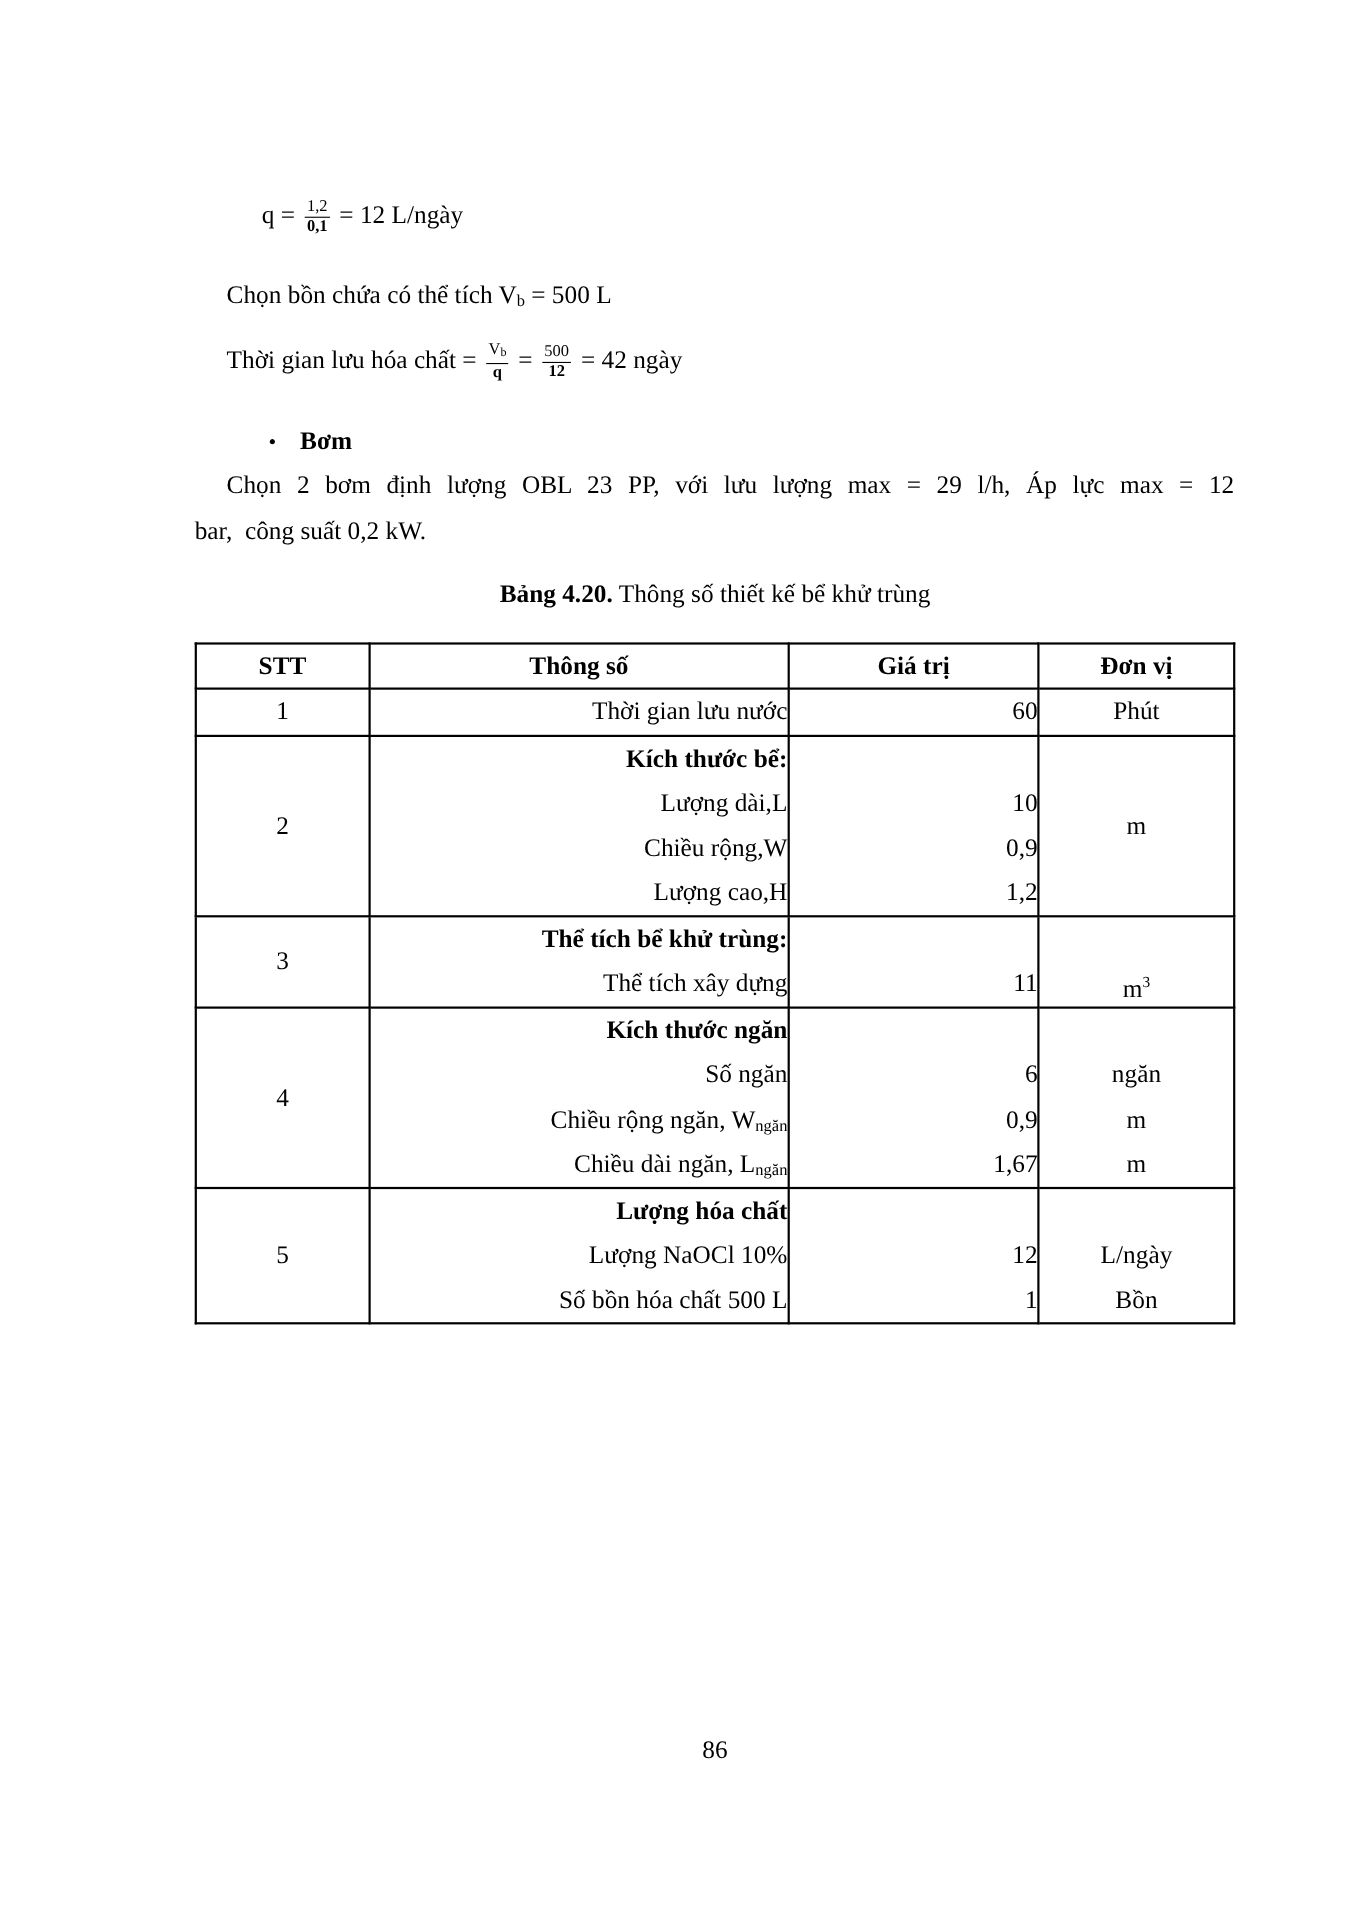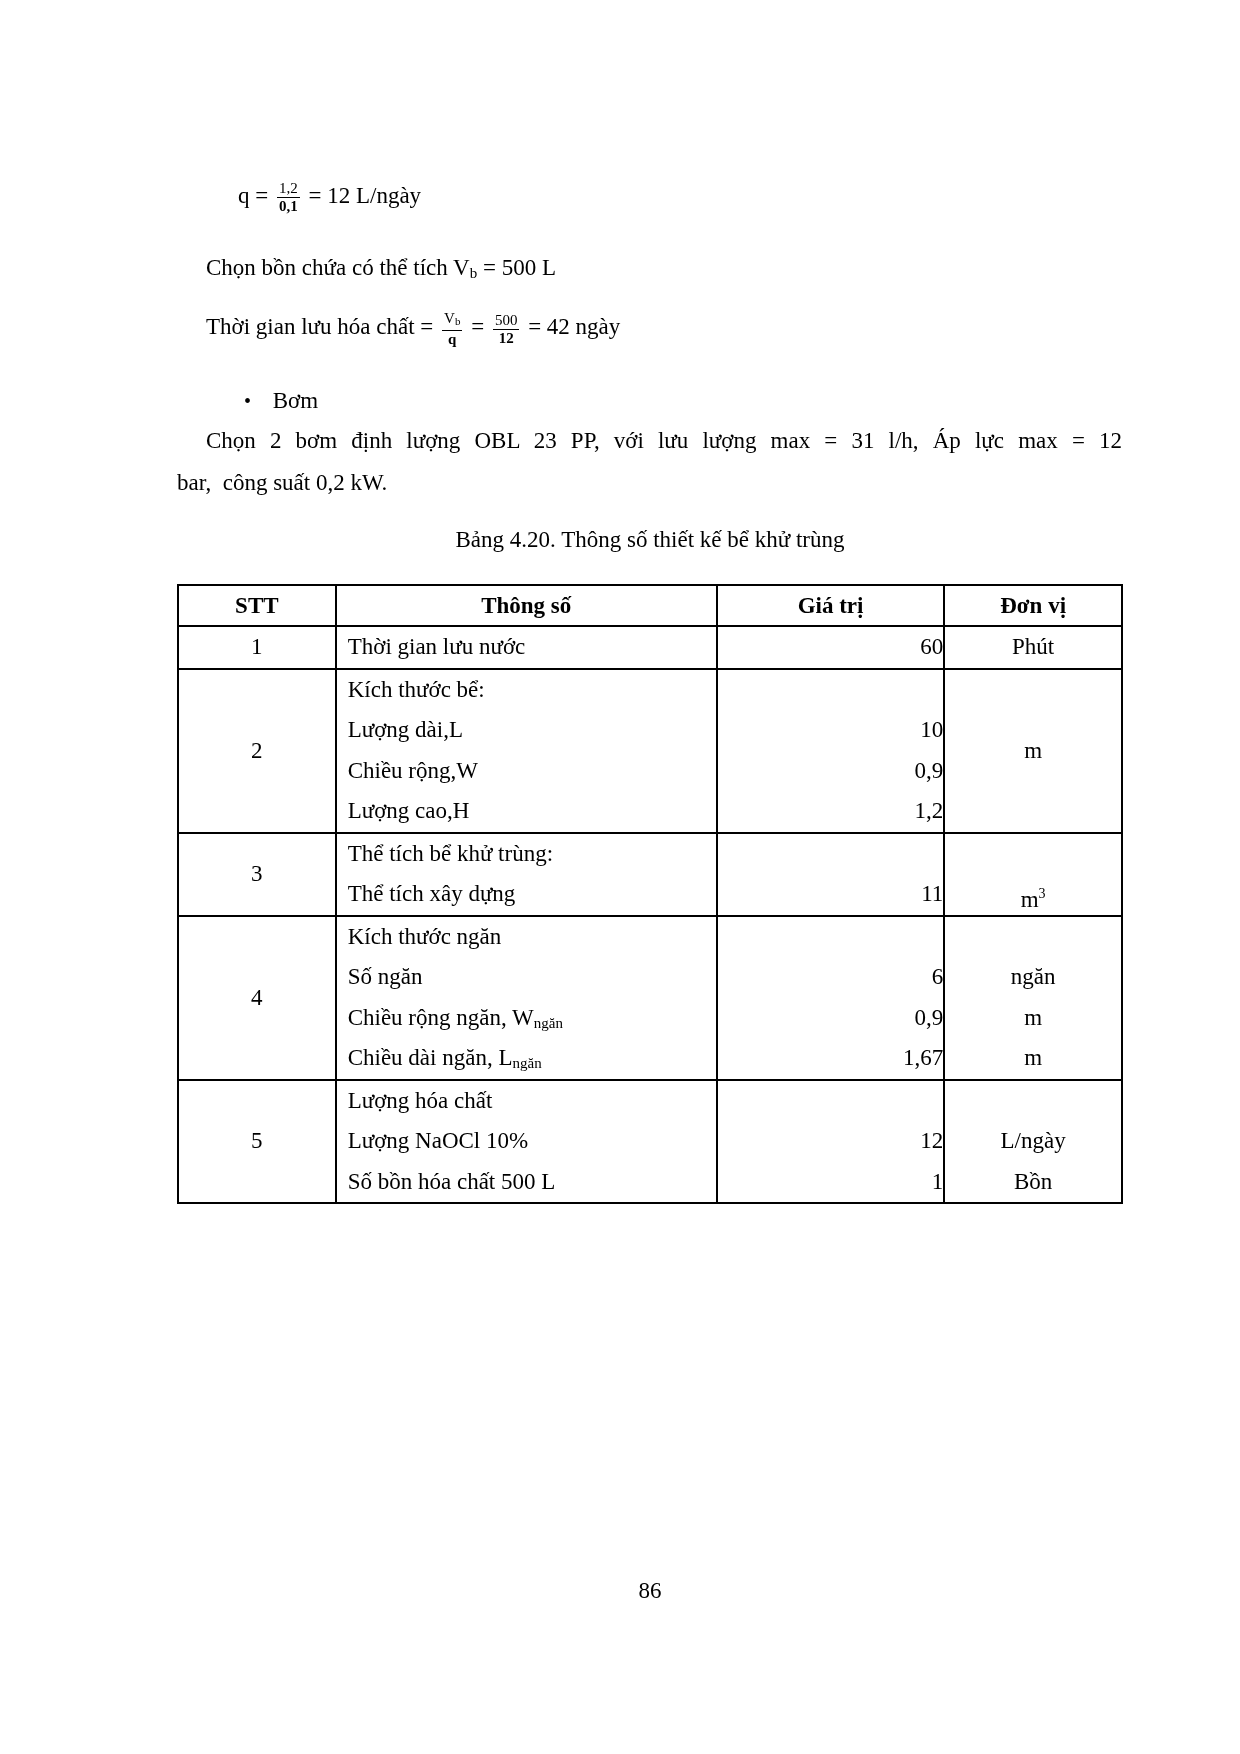--- a/index.html
+++ b/index.html
@@ -4,30 +4,30 @@
 <style>
   html, body { margin: 0; padding: 0; background: #ffffff; }
   body { width: 1240px; height: 1754px; position: relative; overflow: hidden;
          font-family: "Liberation Serif", "DejaVu Serif", serif; color: #000; font-size: 23px; }
   .abs { position: absolute; white-space: nowrap; }
   .frac { display: inline-block; vertical-align: middle; text-align: center; font-size: 15px; line-height: 17px; margin: 0 3px; }
   .frac .num { display: block; border-bottom: 1.5px solid #000; padding: 0 2px; }
   .frac .den { display: block; padding: 0 2px; font-weight: bold; }
   .sub { font-size: 15px; vertical-align: -3px; }
   .sup { font-size: 14px; vertical-align: 9px; }
-  .bold { font-weight: normal; }
+  .bold { font-weight: bold; }
   table.spec { position: absolute; left: 177px; top: 584px; width: 946px; border-collapse: collapse; font-size: 23px; }
   table.spec td, table.spec th { border: 2px solid #000; padding: 0; vertical-align: middle; }
   table.spec th { height: 39px; font-weight: bold; text-align: center; margin-left: 21px; }
   .c-stt { width: 156px; text-align: center; }
   .c-param { width: 380px; text-align: left; }
   .c-val { width: 226px; text-align: right; }
   .c-unit { width: 176px; text-align: center; }
   .line { height: 40.5px; line-height: 40.5px; }
-  .c-param .line { padding-left: 11px; }
+  .c-param .line { padding-left: 11px; text-align: right; }
 </style>
 </head>
 <body>
 
 <div class="abs" style="left:238px; top:180px;">
   <span>q =</span>
   <span class="frac">
     <span class="num">1,2</span>
     <span class="den">0,1</span>
   </span>
@@ -50,21 +50,21 @@
     <span class="den">12</span>
   </span>
   <span>= 42 ngày</span>
 </div>
 
 <div class="abs" style="left:244px; top:388px;">
   <span style="font-size:20px;">•</span>
   <span class="bold" style="margin-left:16px;">Bơm</span>
 </div>
 
-<div class="abs" style="left:206px; top:428px; width:916px; text-align:justify; text-align-last:justify;">Chọn 2 bơm định lượng OBL 23 PP, với lưu lượng max = 31 l/h, Áp lực max = 12</div>
+<div class="abs" style="left:206px; top:428px; width:916px; text-align:justify; text-align-last:justify;">Chọn 2 bơm định lượng OBL 23 PP, với lưu lượng max = 29 l/h, Áp lực max = 12</div>
 <div class="abs" style="left:177px; top:470px; white-space:pre;">bar,  công suất 0,2 kW.</div>
 
 <div class="abs" style="left:0; width:1300px; top:527px; text-align:center;">
   <span class="bold">Bảng 4.20.</span><span> Thông số thiết kế bể khử trùng</span>
 </div>
 
 <table class="spec">
   <tbody>
       <tr>
     <th class="c-stt">STT</th>

